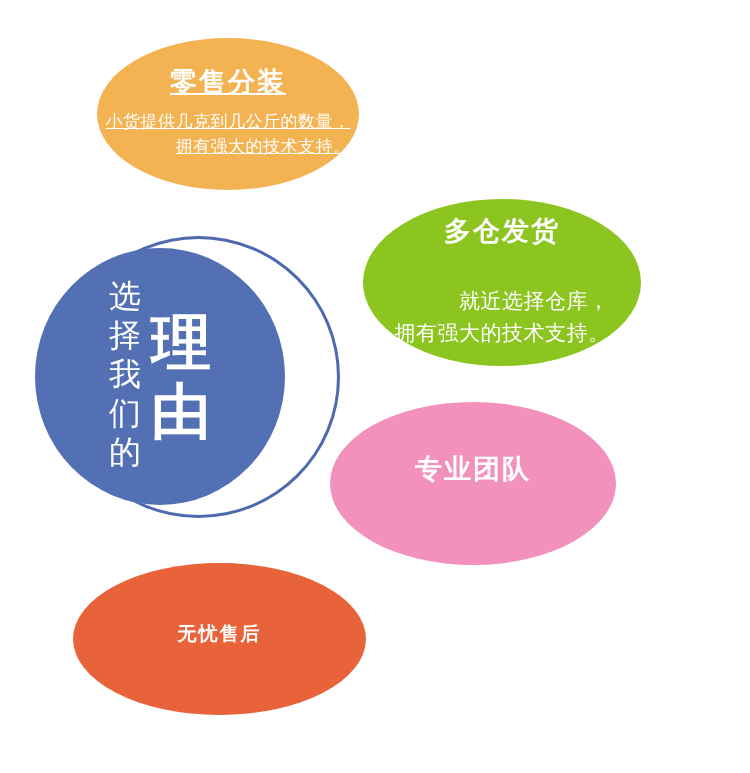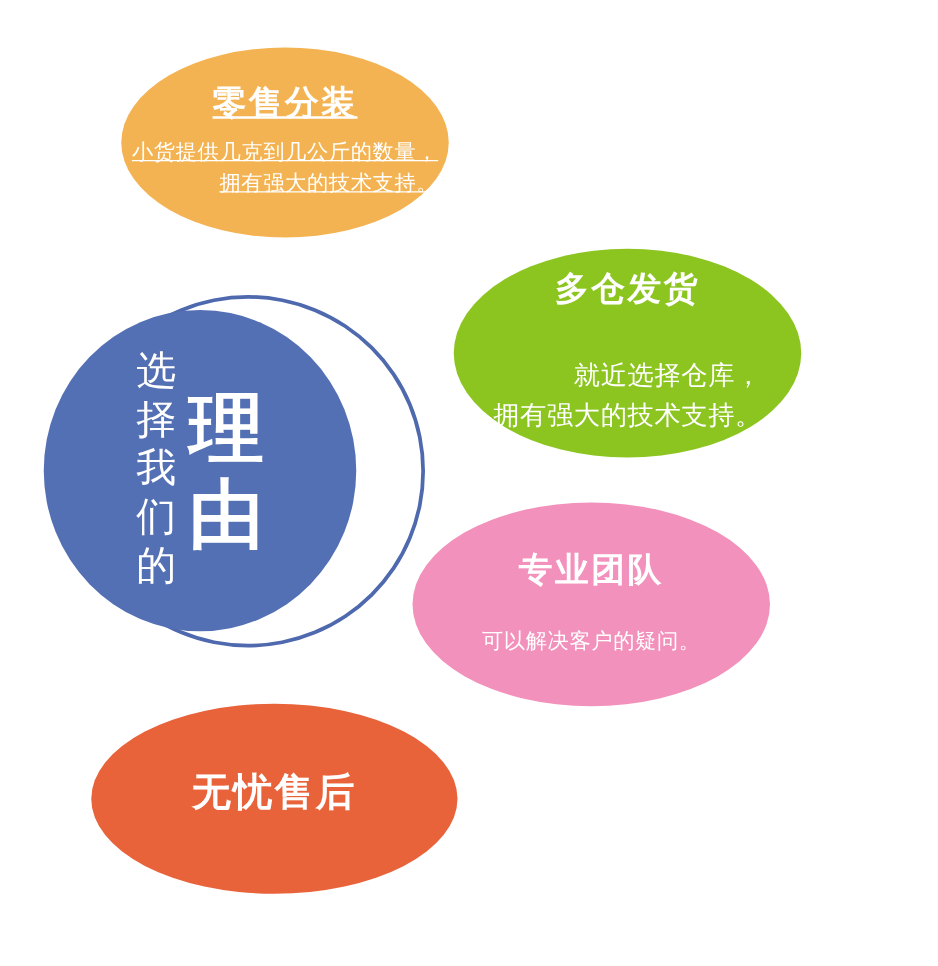--- a/index.html
+++ b/index.html
@@ -71,21 +71,21 @@
   }
   #bubble-team .b-title { font-size: 27px; margin-bottom: 28px; }
   #bubble-team .b-body  { font-size: 17px; }
 
   
   #bubble-aftersales {
     left: 73px; top: 563px;
     width: 293px; height: 152px;
     background: #E8633A;
   }
-  #bubble-aftersales .b-title { font-size: 31px; margin-bottom: 9px; }
+  #bubble-aftersales .b-title { font-size: 19px; margin-bottom: 9px; }
   #bubble-aftersales .b-body  { font-size: 17px; }
 
   
   #center-badge {
     position: absolute;
     left: 30px;
     top: 230px;
     width: 292px;
     height: 296px;
   }
@@ -158,21 +158,20 @@
     <div class="b-title">多仓发货</div>
     <div class="b-body">
       <span>就近选择仓库，</span>
       <span>拥有强大的技术支持。</span>
     </div>
   </div>
 
   <div class="bubble" id="bubble-team" style="background: rgb(242, 145, 187);">
     <div class="b-title">专业团队</div>
     <div class="b-body">
-      <span>可以解决客户的疑问。</span>
     </div>
   </div>
 
   <div class="bubble" id="bubble-aftersales" style="background: rgb(232, 99, 58);">
     <div class="b-title">无忧售后</div>
   </div>
 
   <div id="center-badge">
     <div id="center-ring" style="border-color: rgb(78, 105, 174);"></div>
     <div id="center-disc" style="background: rgb(84, 112, 180);"></div>

